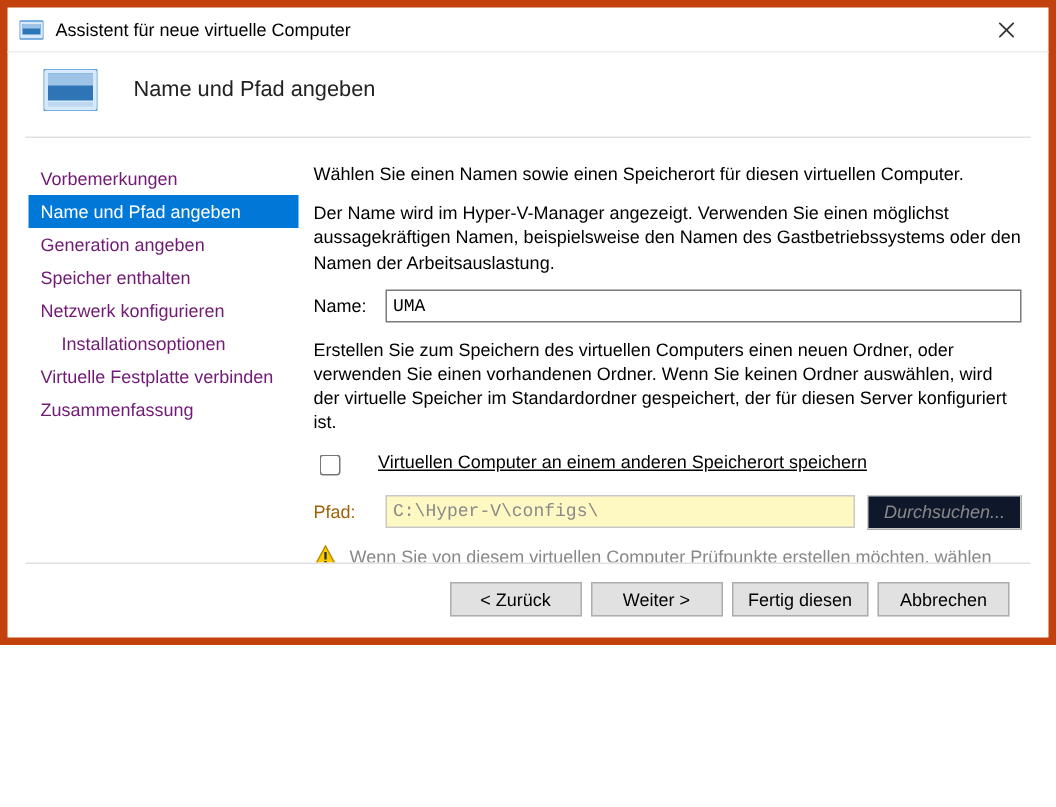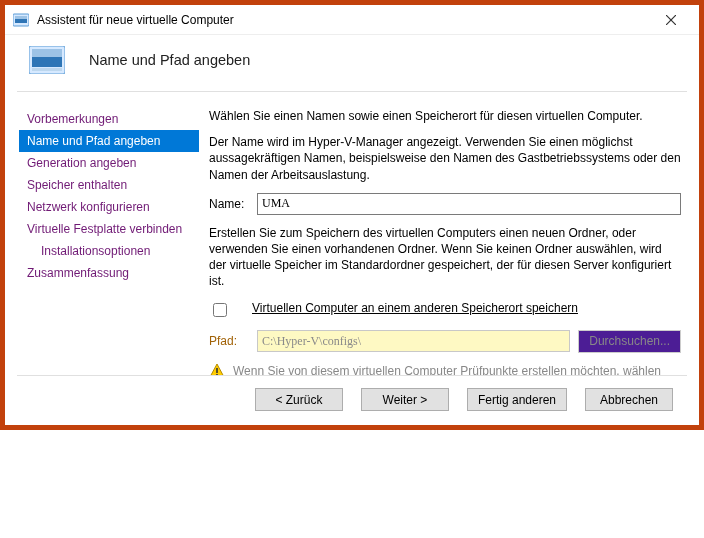--- a/index.html
+++ b/index.html
@@ -15,30 +15,30 @@
   .hr { height: 1px; background: #e0e0e0; margin: 0 12px; }
   .body { flex: 1; display: flex; padding: 12px 14px 0 14px; gap: 0; overflow: hidden; }
   .sidebar { width: 180px; flex-shrink: 0; padding-top: 4px; }
   .sidebar .step { padding: 4px 8px 4px 8px; font-size: 12px; color: #701a75; cursor: pointer; white-space: nowrap; }
   .sidebar .step.sub { padding-left: 22px; }
   .sidebar .step.sel { background: #0078d7; color: #fff; }
   .content { flex: 1; padding: 4px 4px 0 10px; font-size: 12px; line-height: 1.35; }
   .content p { margin: 0 0 10px 0; }
   .row { display: flex; align-items: center; gap: 8px; margin-bottom: 10px; }
   .row .lbl { width: 40px; }
-  .row input[type=text] { flex: 1; border: 1px solid #7a7a7a; padding: 2px 4px; height: 22px; font-family: Liberation Serif, serif; font-size: 12px; }
+  .row input[type=text] { flex: 1; border: 1px solid #7a7a7a; padding: 2px 4px; height: 22px; font-family: Liberation Mono, monospace; font-size: 12px; }
   .row input[type=text]:disabled { background: #fef9c3; color: #8a8a8a; border-color: #c8c8c8; }
   .check { display: flex; gap: 22px; margin: 4px 0 10px 0; text-decoration: underline; }
   .check input { width: 14px; height: 14px; }
   .btn { border: 1px solid #adadad; background: #e1e1e1; min-width: 90px; height: 23px; font-family: inherit; font-size: 12px; padding: 0 10px; cursor: pointer; }
-  .btn:disabled { color: #888; background: #4c1d95; border-color: #ccc; cursor: default; }
+  .btn:disabled { color: #888; background: #0f172a; border-color: #ccc; cursor: default; font-style: italic; }
   .pathrow .btn { min-width: 90px; }
   .warn { display: flex; gap: 8px; color: #888; margin-top: 6px; }
   .warn .icon { flex-shrink: 0; width: 16px; height: 16px; }
-  .footer { border-top: 1px solid #e0e0e0; padding: 12px 14px 14px 0; display: flex; justify-content: flex-end; gap: 18px; margin: 0 12px; }
+  .footer { border-top: 1px solid #e0e0e0; padding: 12px 14px 14px 0; display: flex; justify-content: flex-end; gap: 6px; margin: 0 12px; }
   .footer .btn { min-width: 88px; }
 </style>
 </head>
 <body>
 <div class="window">
 
   <div class="titlebar">
     <span class="appicon">
       <svg width="16" height="16" viewBox="0 0 16 16">
         <rect x="0" y="2" width="16" height="12" rx="1" fill="#d6e9ff" stroke="#5a9bd5"></rect>
@@ -70,22 +70,22 @@
   <div class="hr"></div>
 
   <div class="body">
     <div class="sidebar">
 
     <div class="step">Vorbemerkungen</div>
         <div class="step sel">Name und Pfad angeben</div>
         <div class="step">Generation angeben</div>
         <div class="step">Speicher enthalten</div>
         <div class="step">Netzwerk konfigurieren</div>
+        <div class="step sub">Installationsoptionen</div>
         <div class="step">Virtuelle Festplatte verbinden</div>
-        <div class="step sub">Installationsoptionen</div>
         <div class="step">Zusammenfassung</div>
       </div>
     <div class="content">
       <p>Wählen Sie einen Namen sowie einen Speicherort für diesen virtuellen Computer.</p>
       <p>Der Name wird im Hyper-V-Manager angezeigt. Verwenden Sie einen möglichst aussagekräftigen Namen, beispielsweise den Namen des Gastbetriebssystems oder den Namen der Arbeitsauslastung.</p>
       <div class="row">
         <span class="lbl">Name:</span>
         <input type="text" value="UMA" style="">
       </div>
       <p>Erstellen Sie zum Speichern des virtuellen Computers einen neuen Ordner, oder verwenden Sie einen vorhandenen Ordner. Wenn Sie keinen Ordner auswählen, wird der virtuelle Speicher im Standardordner gespeichert, der für diesen Server konfiguriert ist.</p>
@@ -107,17 +107,17 @@
           </svg>
         </span>
         <span>Wenn Sie von diesem virtuellen Computer Prüfpunkte erstellen möchten, wählen Sie einen Speicherort mit ausreichend freiem Speicherplatz aus. Prüfpunkte enthalten die Daten des virtuellen Computers und benötigen daher möglicherweise sehr viel Speicherplatz.</span>
       </div>
     </div>
   </div>
 
   <div class="footer">
     <button class="btn">&lt; Zurück</button>
     <button class="btn">Weiter &gt;</button>
-    <button class="btn">Fertig anderen</button>
+    <button class="btn">Fertig diesen</button>
     <button class="btn">Abbrechen</button>
   </div>
 
 </div>
 
 </body></html>

